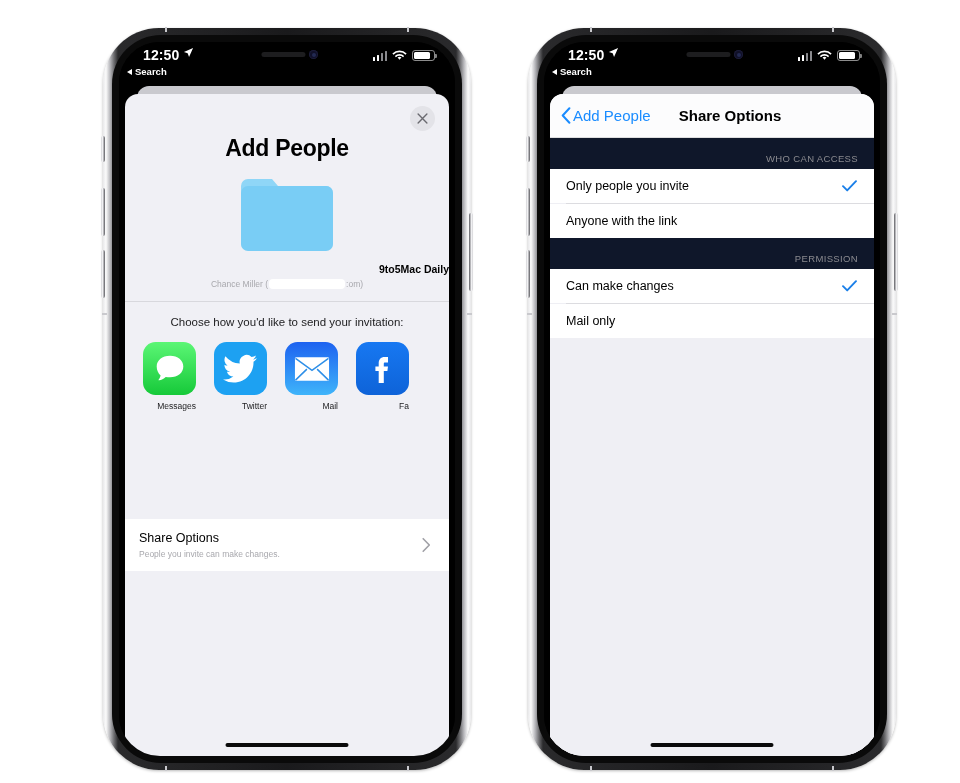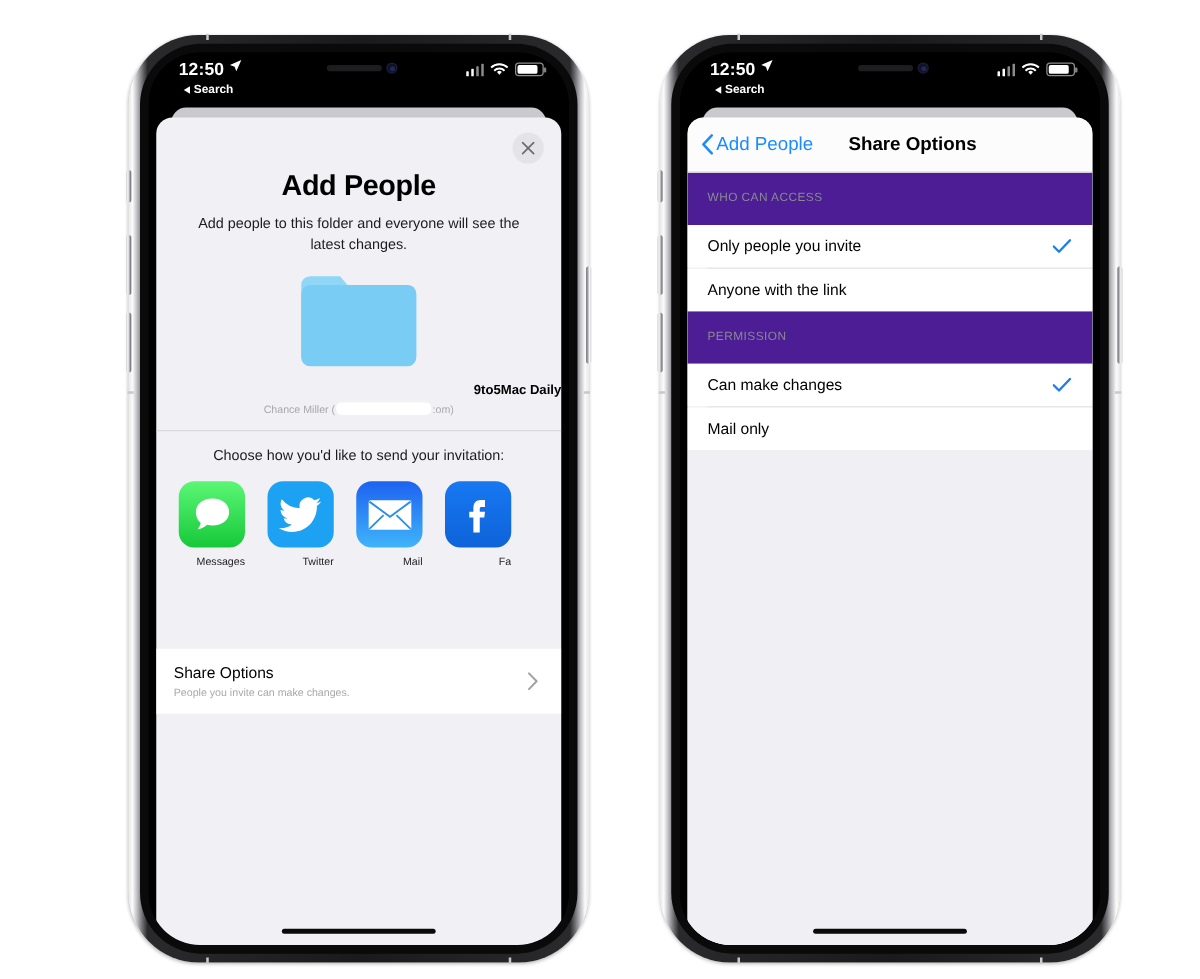--- a/index.html
+++ b/index.html
@@ -85,21 +85,21 @@
     color: #fff;
   }
   .sb-time {
     position: absolute; left: 24px; top: 5px;
     font-size: 14px; font-weight: bold;
     letter-spacing: .1px;
     display: flex; align-items: flex-start; gap: 4px;
   }
   .loc-arrow { display: inline-block; width: 11px; height: 11px; }
   .sb-search {
-    position: absolute; left: 28px; top: 24px;
+    position: absolute; left: 8px; top: 24px;
     font-size: 9.5px; font-weight: bold;
     display: flex; align-items: center; gap: 3px;
     color: #fff;
   }
   .back-tri {
     width: 0; height: 0;
     border-top: 3.5px solid transparent;
     border-bottom: 3.5px solid transparent;
     border-right: 5px solid #fff;
   }
@@ -257,24 +257,25 @@
     display:flex; align-items:center; gap:2px;
     position:absolute; left: 11px;
     color:#1A8CFF; font-size: 15px; cursor:pointer;
   }
   .nav-title {
     position:absolute; left: 50%; transform: translateX(-50%);
     font-size: 15px; font-weight: bold; color:#000;
     margin-left: 18px;
   }
   .grp-head {
-    background:#4c1d95;
-    padding: 15px 16px 16px;
+    background:#0f172a;
+    padding: 15px 16px 5px;
     font-size: 9.5px; color:#8a8a8f;
     letter-spacing: .35px;
+    text-align: right;
   }
   .row {
     background:#fff; position: relative;
     height: 34px; display:flex; align-items:center;
     padding: 0 16px; cursor:pointer;
   }
   .row .lbl { font-size: 12.5px; color:#000; }
   .row .check { position:absolute; right: 17px; }
   .row-sep { height:1px; background:#dcdce0; margin-left:16px; }
   .list-fill { background:#efeff4; flex:1; }
@@ -345,21 +346,20 @@
         <div class="sheet-behind"></div>
         <div class="sheet">
 
           <div class="close-btn">
             <svg width="11" height="11" viewBox="0 0 12 12">
               <path d="M1.2 1.2 L10.8 10.8 M10.8 1.2 L1.2 10.8" stroke="#6a6a70" stroke-width="1.5" stroke-linecap="round"></path>
             </svg>
           </div>
 
           <div class="ap-title">Add People</div>
-          <div class="ap-sub">Add people to this folder and everyone will see the latest changes.</div>
 
           <div class="folder-wrap">
             <svg class="folder" width="98" height="78" viewBox="0 0 98 78">
               <path d="M3 10a7 7 0 0 1 7-7h24l6 7h48a7 7 0 0 1 7 7v50a7 7 0 0 1-7 7H10a7 7 0 0 1-7-7Z" fill="#8FD6F7"></path>
               <path d="M3 17a7 7 0 0 1 7-7h78a7 7 0 0 1 7 7v51a7 7 0 0 1-7 7H10a7 7 0 0 1-7-7Z" fill="#79CDF5"></path>
             </svg>
           </div>
 
           <div class="item-name">9to5Mac Daily</div>
           <div class="item-owner">

